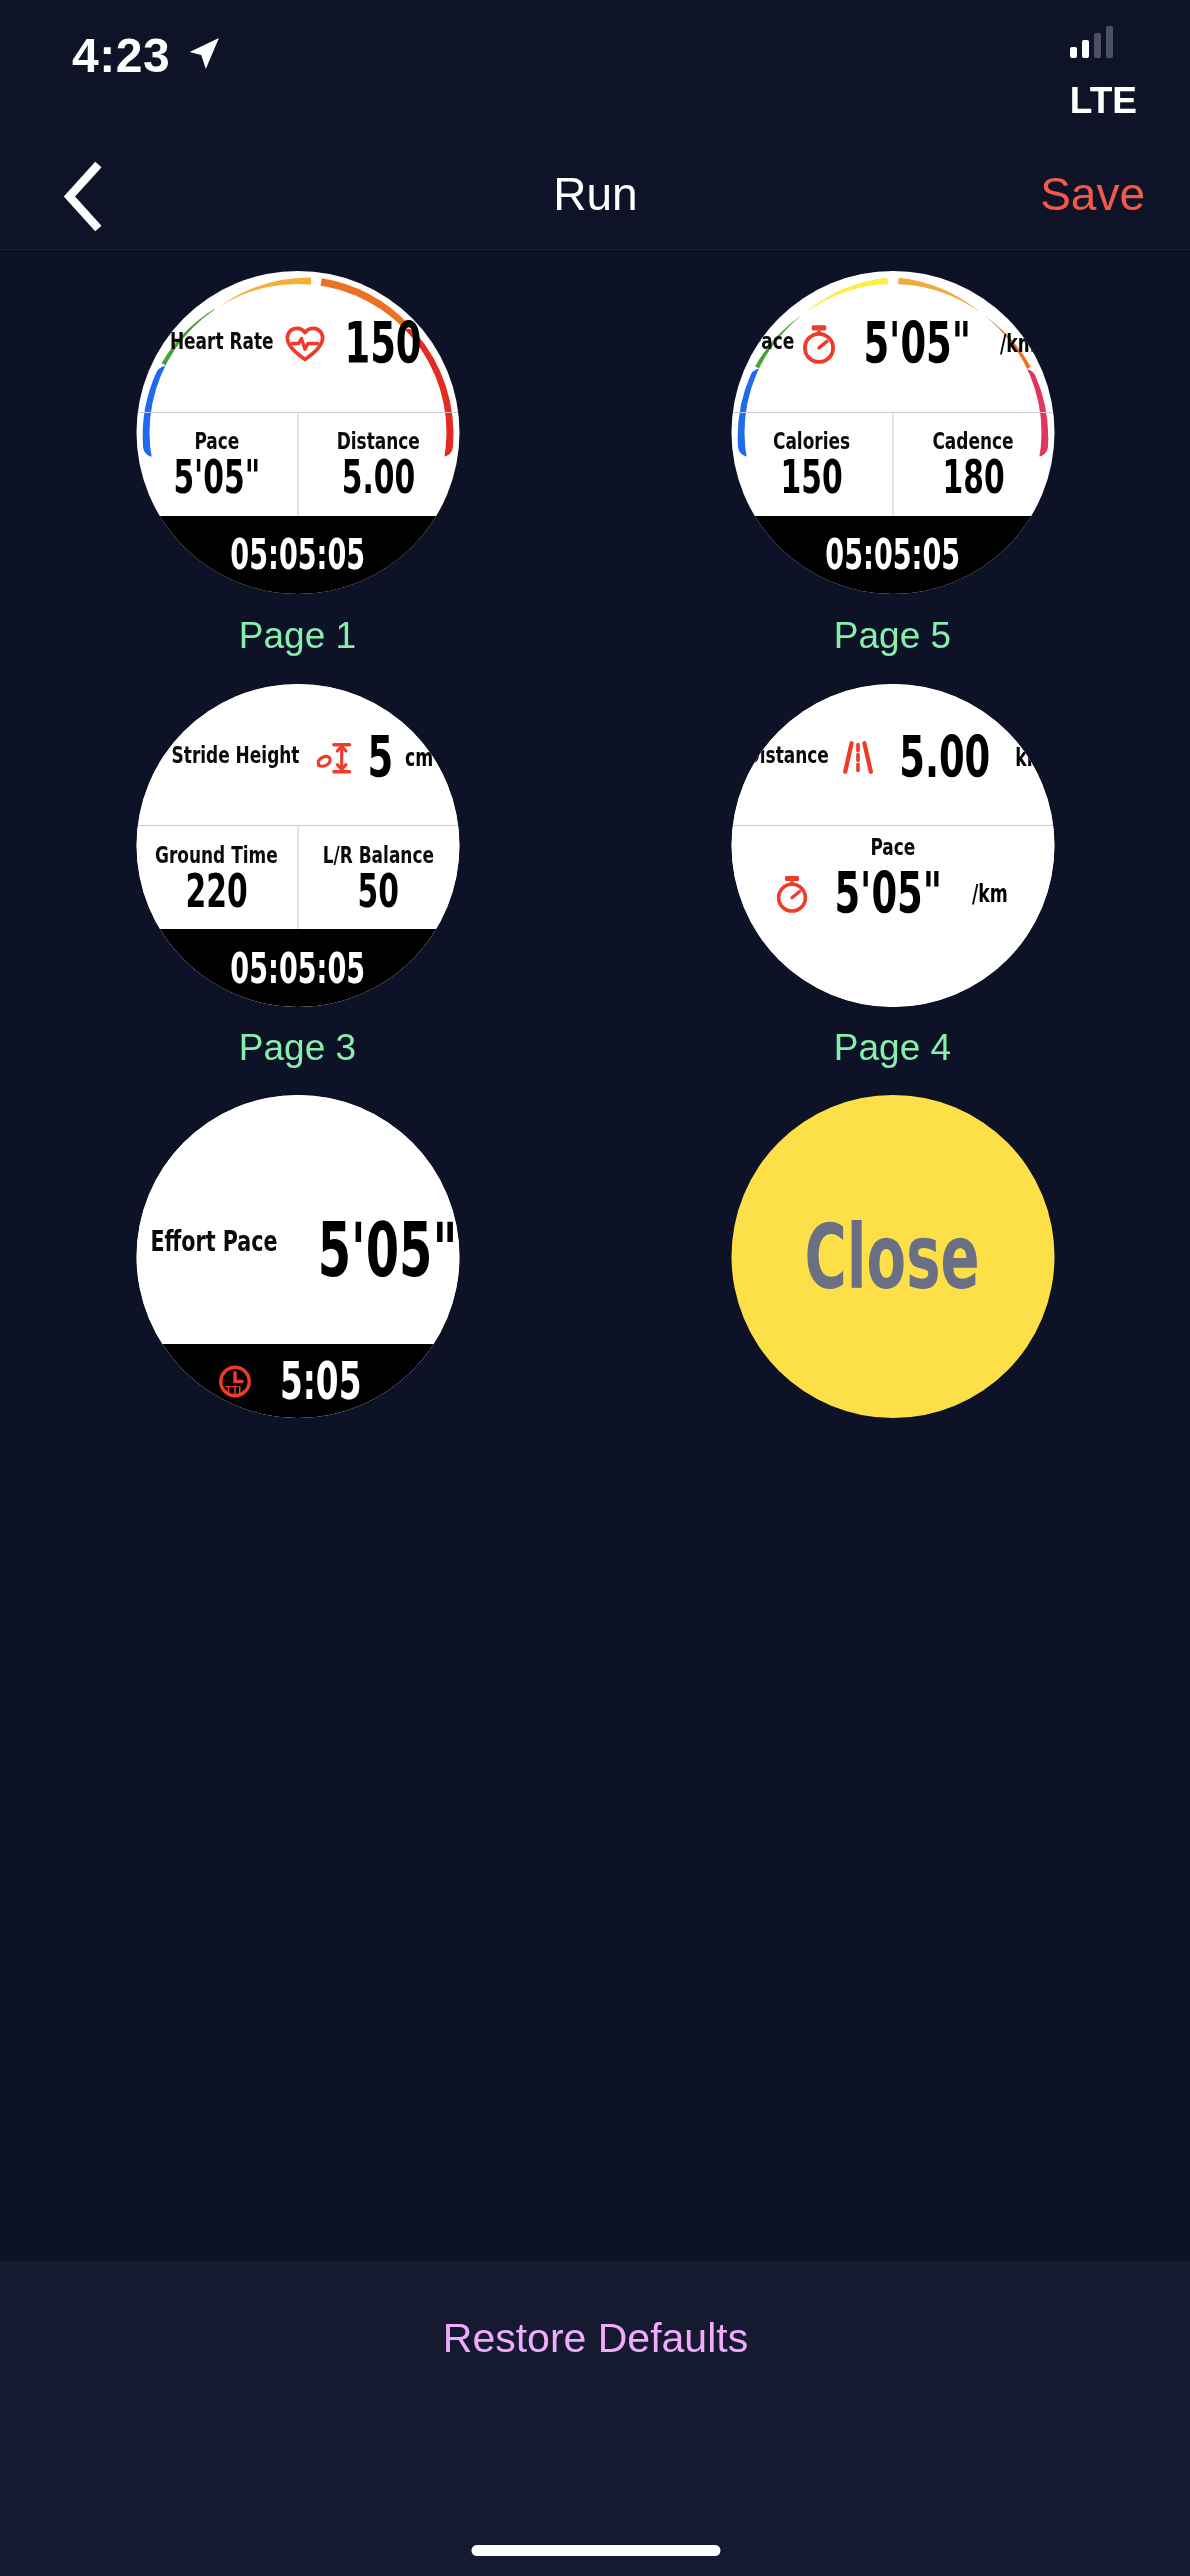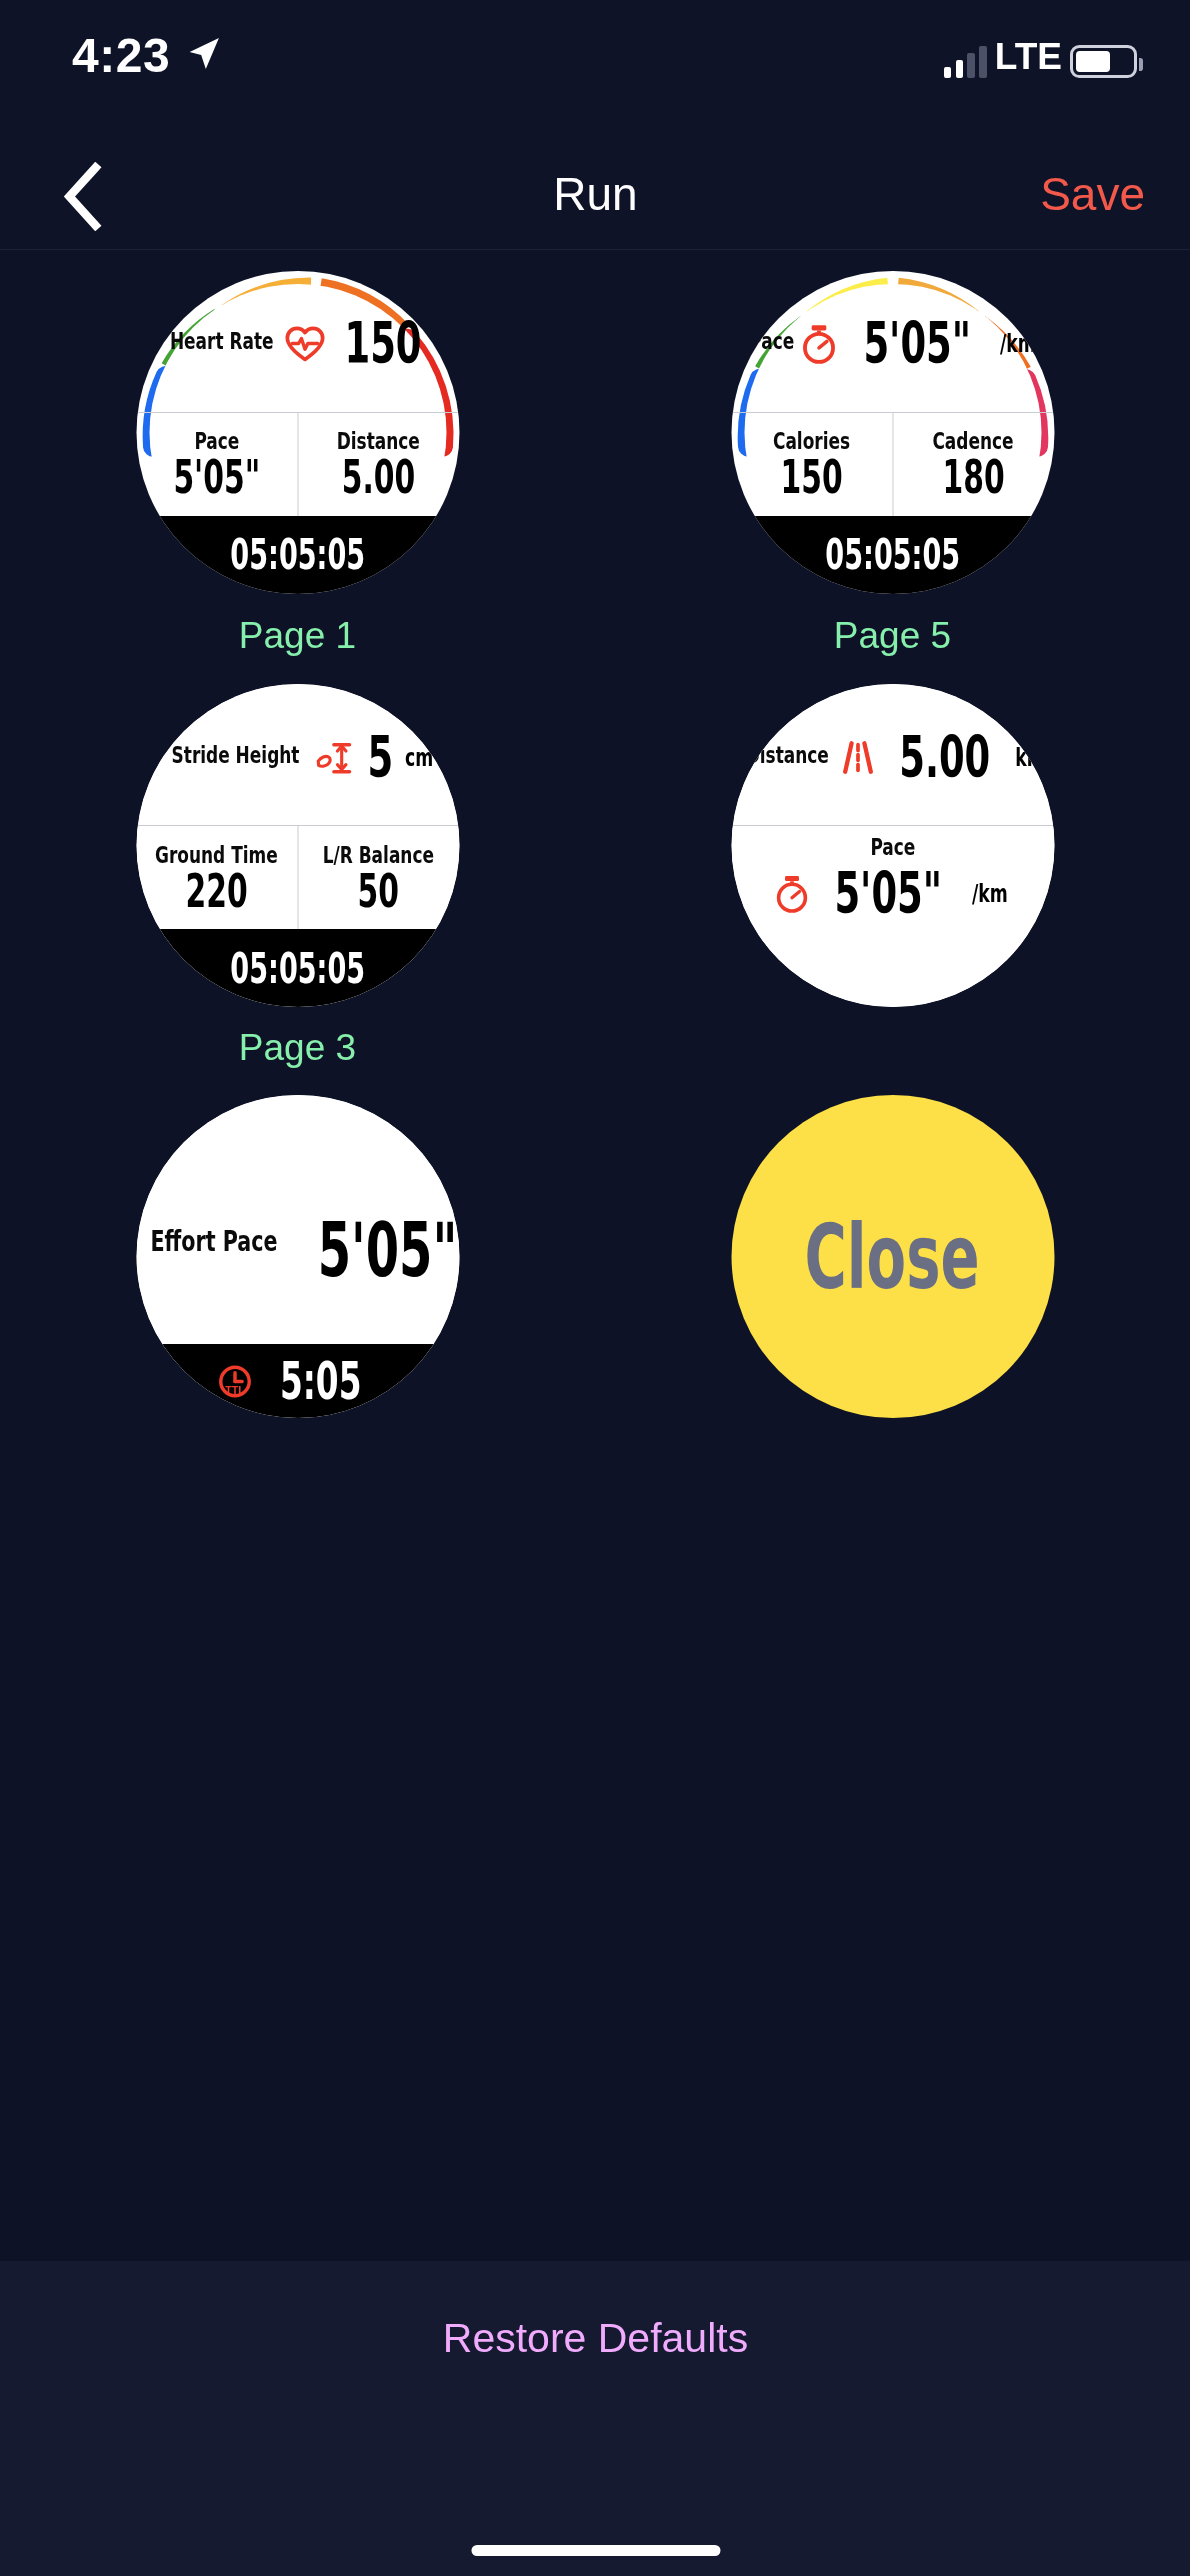--- a/index.html
+++ b/index.html
@@ -16,21 +16,21 @@
     position:absolute; top:0; left:0; width:1191px; height:139px;
     background:#0e1328;
   }
   .sb-time{
     position:absolute; left:72px; top:28px;
     color:#fff; font-size:48px; font-weight:600; letter-spacing:0.5px;
   }
   .sb-loc{ position:absolute; left:185px; top:32px; width:37px; height:43px; }
   .sb-right{
     position:absolute; right:54px; top:26px;
-    display:flex; align-items:flex-end; gap:8px; height:52px;
+    display:flex; align-items:flex-start; gap:22px; height:52px;flex-direction:column;
   }
   .bars{ display:flex; align-items:flex-end; gap:4.6px; height:32px; }
   .bars i{ display:block; width:7.4px; background:#fff; border-radius:1.9px; }
   .bars i:nth-child(1){ height:11px; }
   .bars i:nth-child(2){ height:18.5px; }
   .bars i:nth-child(3){ height:25px; background:#4c5168; }
   .bars i:nth-child(4){ height:32px; background:#4c5168; }
   .lte{ color:#fff; font-size:37px; font-weight:600; letter-spacing:0px; }
   .batt{
     position:relative; width:67px; height:33px;
@@ -363,20 +363,21 @@
                 <line x1="13" y1="5.2" x2="13" y2="7.8" stroke="#EF3B2A" stroke-width="2.6"></line>
                 <line x1="13" y1="17" x2="18.4" y2="12.6" stroke="#EF3B2A" stroke-width="2.4" stroke-linecap="round"></line>
               </svg>
               <div class="wf-big">5'05"</div>
               <div class="wf-unit">/km</div>
             </div>
           </div>
         </div>
       </div>
     </div>
+    <div class="page-cap" style="top:363px;">Page 4</div>
   </div>
 
   <div class="cell col-l row-3">
     <div class="face noring" style="top:20.4px;">
       <div class="disc"></div>
       <div class="stack">
         <div class="top-zone" style="flex:0 0 249px; justify-content:flex-start; padding-top:43px;">
           <svg width="52" height="52" viewBox="0 0 28 28" style="margin-bottom:11px;">
             <rect x="10.5" y="1.2" width="9.5" height="3.4" rx="1" fill="#EF3B2A"></rect>
             <circle cx="15.5" cy="15.5" r="9" fill="none" stroke="#EF3B2A" stroke-width="2.6"></circle>

